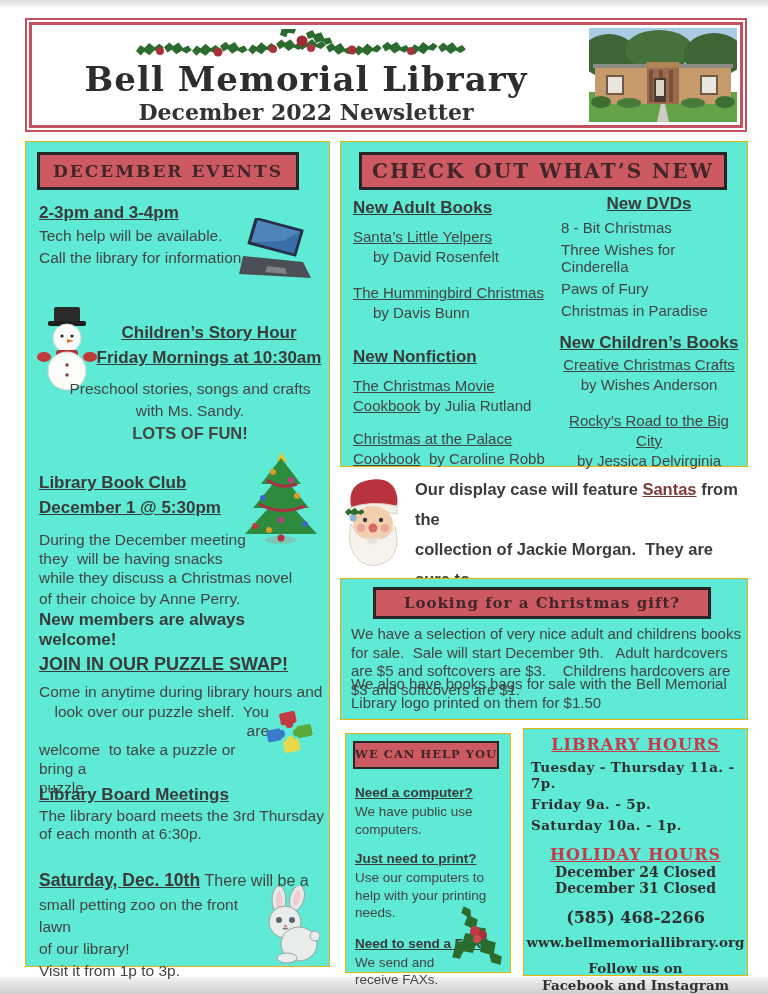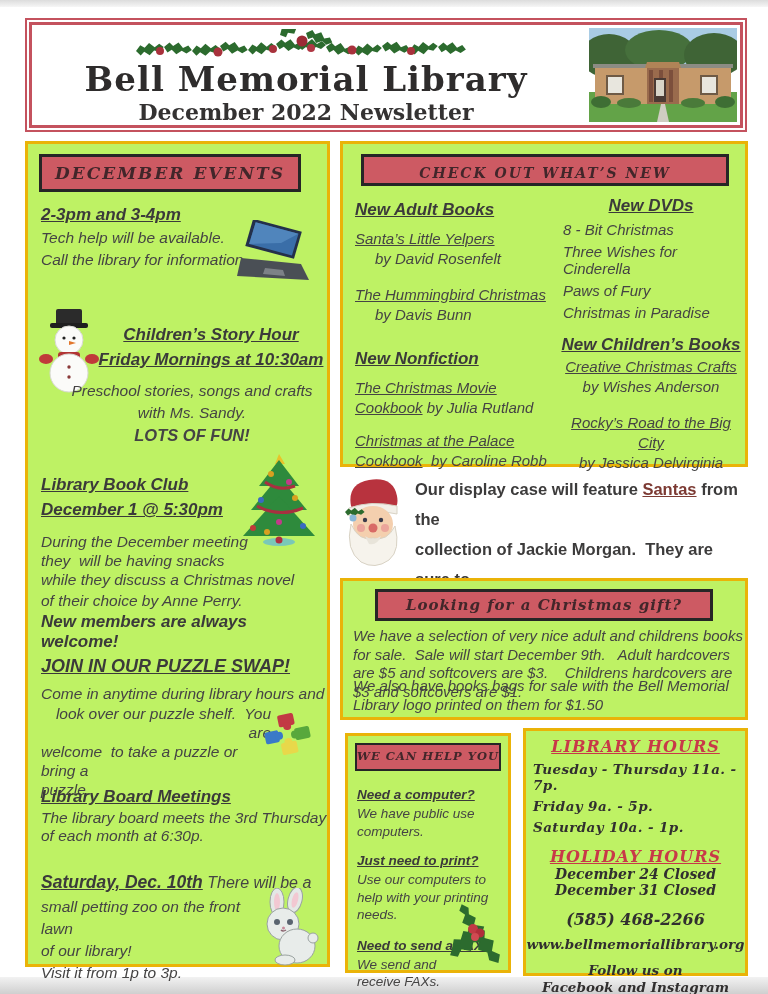--- a/index.html
+++ b/index.html
@@ -15,21 +15,21 @@
     border:2px solid #c4525e;padding:2px;}
   .header-inner{width:100%;height:100%;border:3px solid #c4525e;position:relative;box-sizing:border-box;background:#fff;}
   .garland{position:absolute;left:98px;top:4px;}
   .page-title{position:absolute;left:0;top:34px;width:548px;text-align:center;
     font-family:"DejaVu Serif",serif;font-weight:bold;font-size:34px;color:#2e2c2c;letter-spacing:1px;}
   .page-subtitle{position:absolute;left:0;top:74px;width:548px;text-align:center;
     font-family:"DejaVu Serif",serif;font-weight:bold;font-size:22px;color:#343232;}
   .photo{position:absolute;right:3px;top:3px;width:148px;height:94px;}
 
   
-  .rbox{position:absolute;border:3px solid #eab308;background:#bef264;box-sizing:border-box;font-style:italic;}
+  .rbox{position:absolute;border:1px solid #eab308;background:#5eead4;box-sizing:border-box;}
   .panel-head{background:#cd5a63;border:3px solid #262626;color:#42262a;
     font-family:"DejaVu Serif",serif;font-weight:bold;text-align:center;
     letter-spacing:2px;box-sizing:border-box;}
 
   
   #left-box{left:25px;top:141px;width:305px;height:826px;}
   .de-head{position:absolute;left:11px;top:10px;width:262px;height:38px;font-size:17px;line-height:32px;}
   .sec-h{font-weight:bold;text-decoration:underline;font-size:17px;color:#3b3a3a;line-height:25px;}
   .body-t{font-size:15.5px;color:#454444;line-height:22px;white-space:pre-wrap;}
   .tech{position:absolute;left:13px;top:58px;width:230px;}
@@ -42,21 +42,21 @@
   .bc-body{margin-top:10px;}
   .bc-note{position:absolute;left:13px;top:468px;width:285px;font-weight:bold;font-size:17px;color:#3b3a3a;}
   .puzzle-sec{position:absolute;left:13px;top:510px;width:290px;}
   .puzzle-img{position:absolute;right:12px;top:568px;}
   .board{position:absolute;left:13px;top:640px;width:292px;}
   .petting{position:absolute;left:13px;top:726px;width:292px;}
   .bunny{position:absolute;right:8px;top:744px;}
 
   
   #new-box{left:340px;top:141px;width:408px;height:326px;}
-  .new-head{position:absolute;left:18px;top:10px;width:368px;height:32px;font-size:14px;line-height:32px;}
+  .new-head{position:absolute;left:18px;top:10px;width:368px;height:38px;font-size:20px;line-height:32px;}
   .col-l{position:absolute;left:12px;top:56px;width:202px;}
   .col-r{position:absolute;left:216px;top:52px;width:184px;text-align:center;}
   .cat-h{font-weight:bold;text-decoration:underline;font-size:17px;color:#3b3a3a;}
   .bk-t{font-size:15px;text-decoration:underline;color:#454444;line-height:20px;}
   .bk-by{font-size:15px;color:#454444;padding-left:20px;line-height:20px;}
   .dvd{font-size:15px;color:#454444;text-align:left;padding-left:4px;margin-top:5px;}
 
   .santa-sec{position:absolute;left:343px;top:470px;width:405px;height:102px;}
   .santa-img{position:absolute;left:0;top:2px;}
   .santa-text{position:absolute;left:72px;top:4px;width:333px;font-weight:bold;font-size:16.5px;

